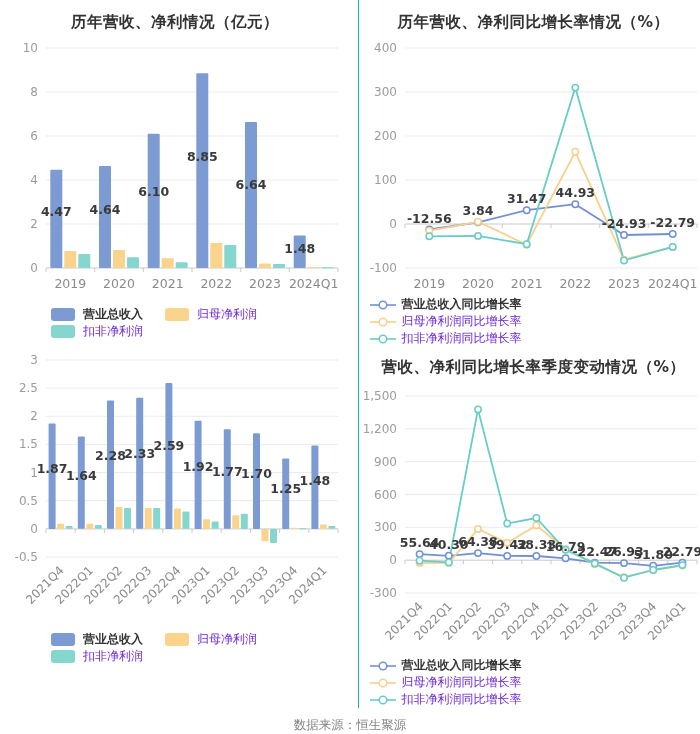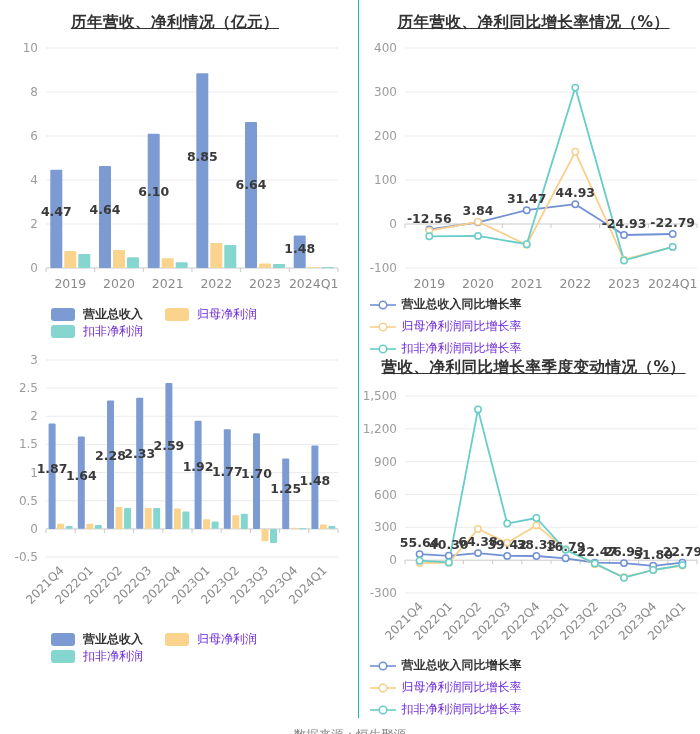--- a/index.html
+++ b/index.html
@@ -1,25 +1,25 @@
 <!DOCTYPE html>
 <html><head>
 <meta charset="utf-8">
 <style>
   html,body{margin:0;padding:0;background:#fff;}
   body{font-family:"DejaVu Sans","Liberation Sans",sans-serif;}
   .page{width:700px;height:734px;background:#fff;overflow:hidden;}
   .grid{display:grid;grid-template-columns:350px 350px;grid-template-rows:345px auto;}
   .quad{width:350px;box-sizing:border-box;}
   .quad.col-right{border-left:1px solid #14b8a6;margin-left:8px;}
-  .chart-title{height:24px;padding-top:12px;text-align:center;font-size:15.5px;font-weight:bold;color:#333;letter-spacing:0.5px;text-decoration:underline;}
+  .chart-title{height:24px;padding-top:12px;text-align:center;font-size:15.5px;font-weight:bold;color:#333;letter-spacing:0.5px;}
   svg.plot{display:block;}
   .legend{display:flex;flex-wrap:wrap;align-items:center;}
   .legend--bars{margin-top:14px;margin-left:40px;}
-  .legend--lines{max-width:336px;margin:4px auto 0;justify-content:flex-start;row-gap:5px;}
+  .legend--lines{max-width:336px;margin:4px auto 0;justify-content:flex-start;}
   .legend-item{display:flex;align-items:center;margin:0 11px 0 11px;}
   .legend--lines .legend-item{margin:0 14px 0 4px;}
   .legend-swatch{display:inline-block;width:24px;height:13px;border-radius:3px;margin-right:8px;}
   .legend-line-marker{display:inline-block;margin-right:6px;line-height:0;}
   .legend-label{font-size:12px;color:#6d28d9;white-space:nowrap;}
   .legend-label.strong{color:#333;font-weight:bold;}
   .footer{text-align:center;padding-top:9px;font-size:12.5px;color:#848484;}
 </style>
 </head>
 <body>

